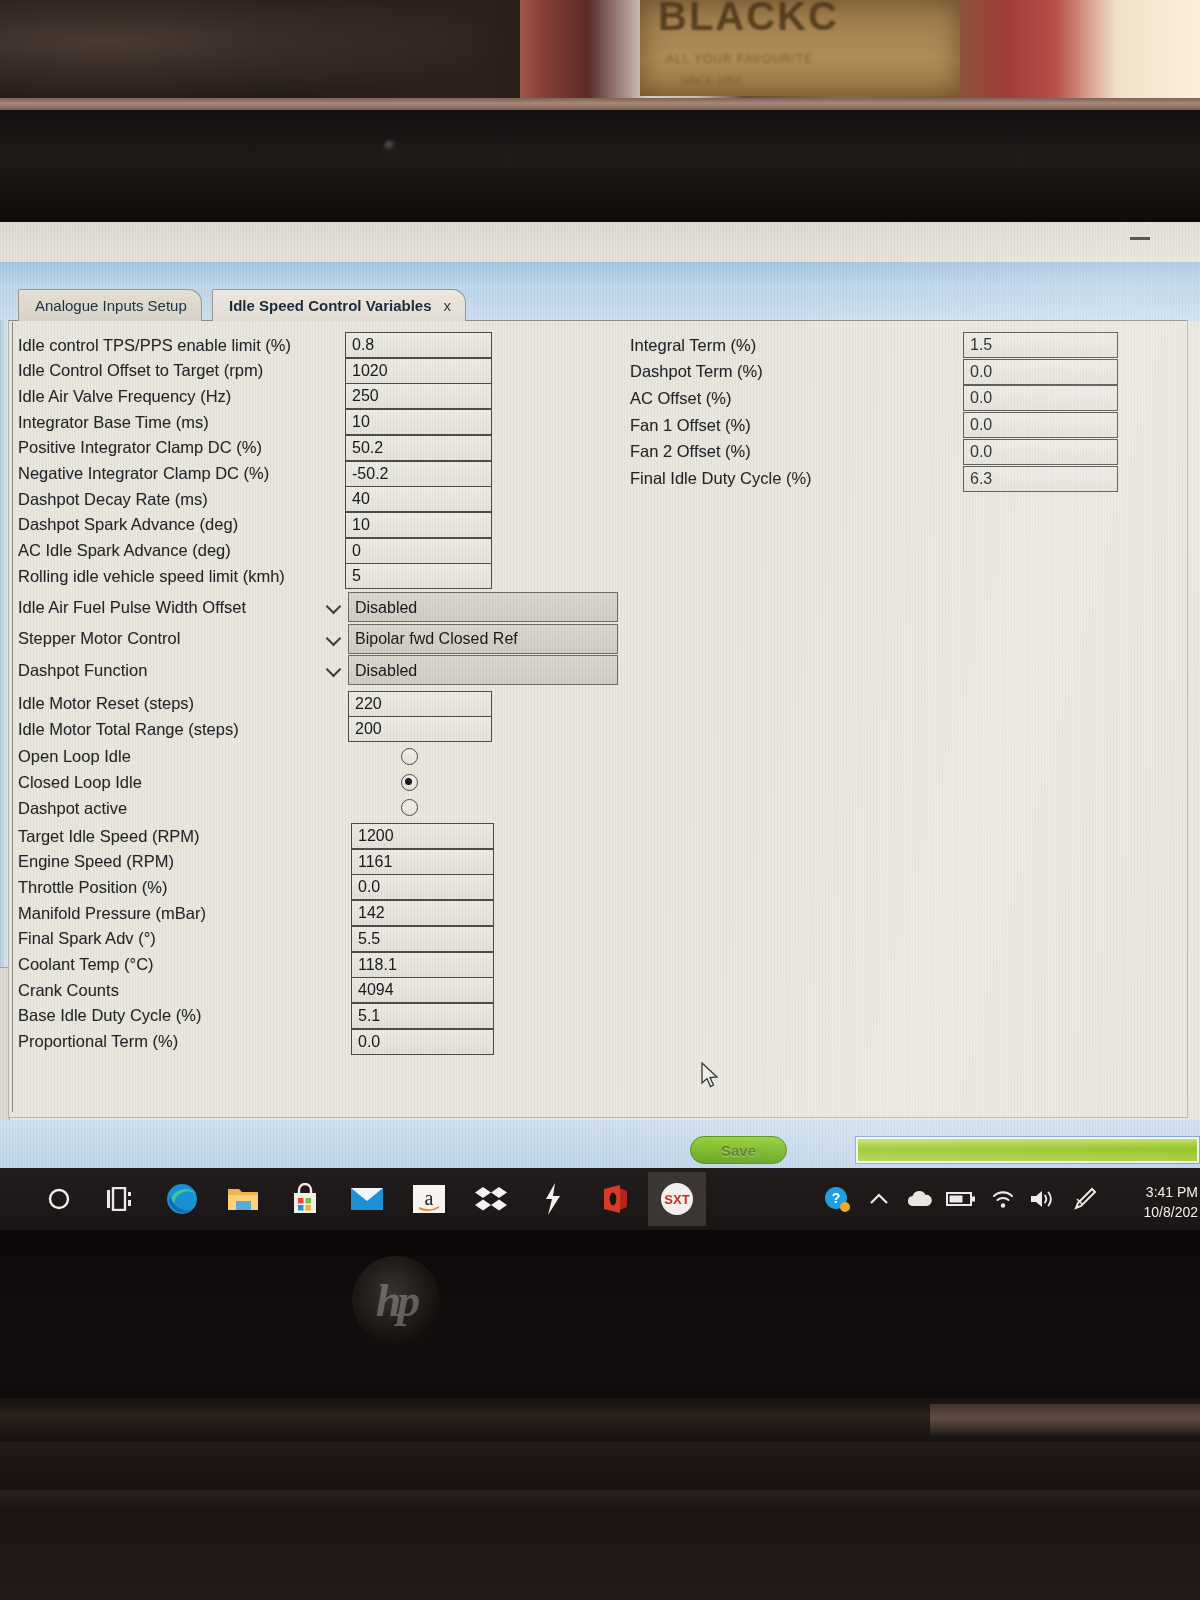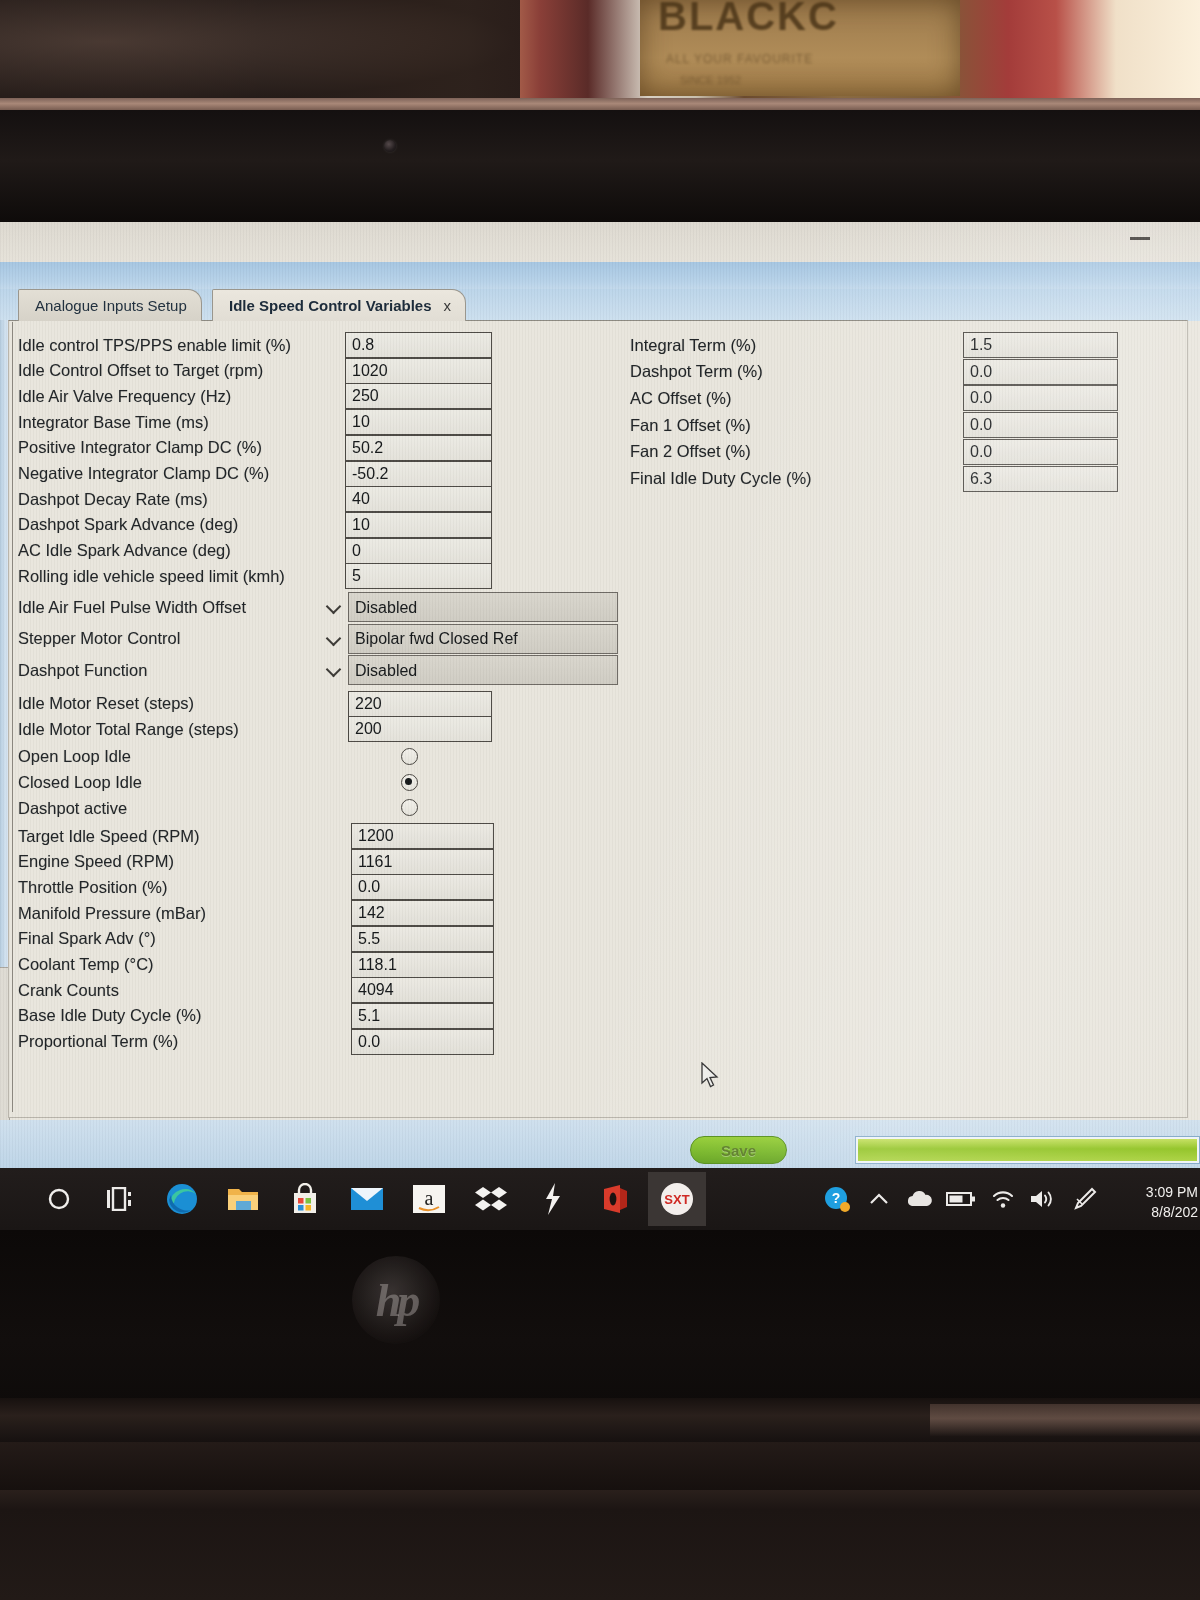--- a/index.html
+++ b/index.html
@@ -661,22 +661,22 @@
     </svg>
   </div>
   <div class="tray-icon" style="left:1070px;">
     <svg width="26" height="26" viewBox="0 0 26 26">
       <path d="M20,3 L23,6 L9,20 L4,22 L6,17 Z" fill="none" stroke="#eceae8" stroke-width="2"></path>
       <path d="M5,13 l5,5" stroke="#eceae8" stroke-width="1.6"></path>
     </svg>
   </div>
 
   <div id="clock">
-    <div>3:09 PM</div>
-    <div>8/8/202</div>
+    <div>3:41 PM</div>
+    <div>10/8/202</div>
   </div>
 </div>
 
 <div id="base"></div>
 <div id="hp-logo">hp</div>
 <div id="hinge"></div>
 <div id="hinge-bar"></div>
 <div id="palmrest"></div>
 <div id="keyrow"></div>
 

